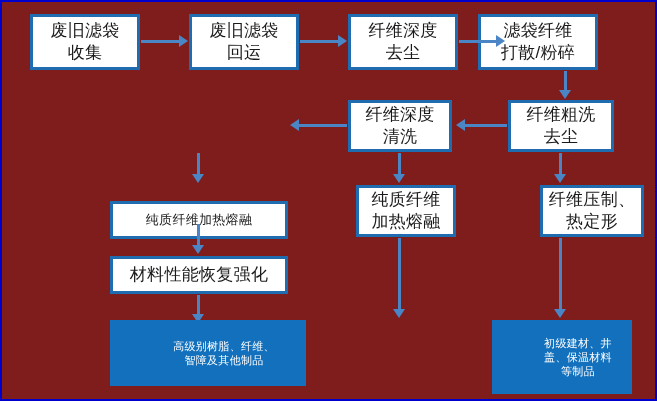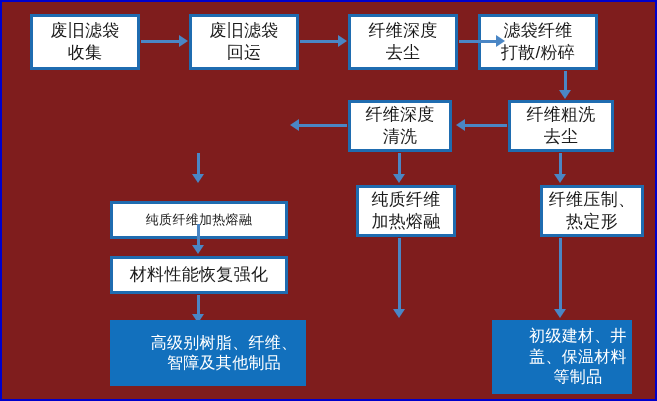--- a/index.html
+++ b/index.html
@@ -42,21 +42,21 @@
   .node.outline {
     background: #ffffff;
     border: 3px solid #1f6cb0;
     color: #1a1a1a;
     font-size: 17px;
   }
   .node.filled {
     background: #1270bd;
     border: none;
     color: #ffffff;
-    font-size: 16px;
+    font-size: 11px;
     padding-left: 32px;
   }
 
   
   .conn {
     position: absolute;
     background: #4a86c5;
   }
   .conn.h { height: 3px; }
   .conn.v { width: 3px; }

